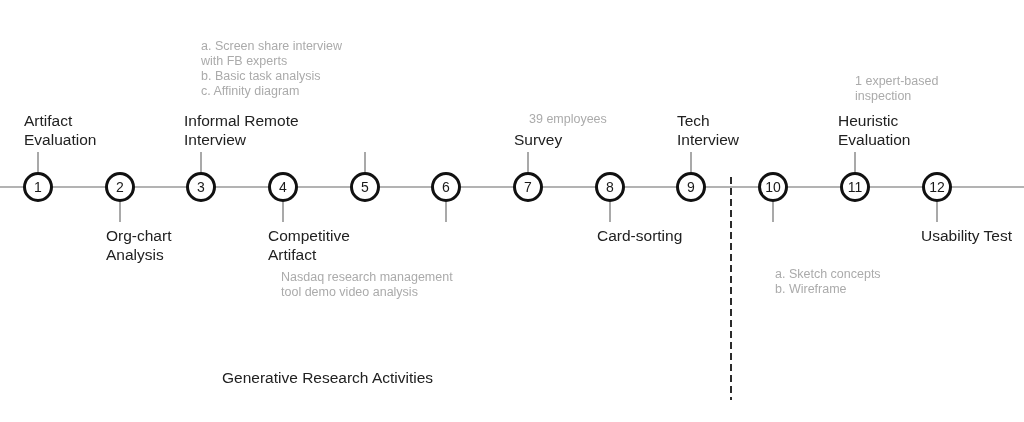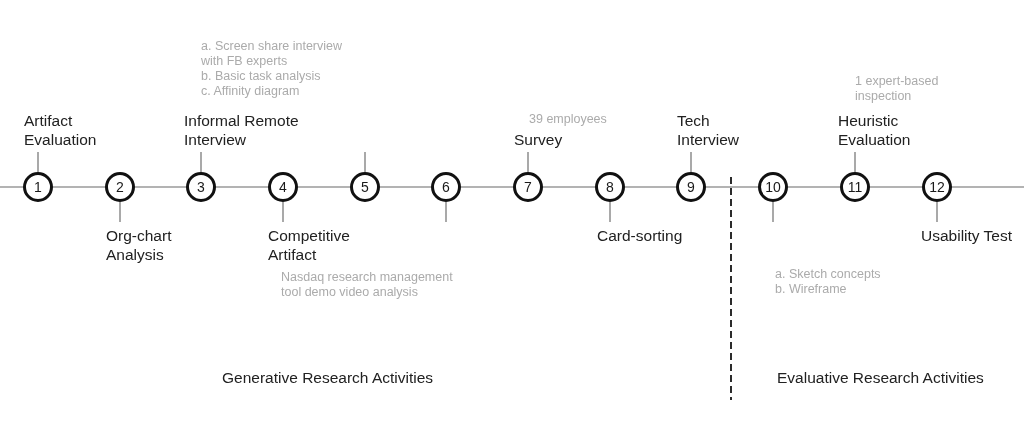--- a/index.html
+++ b/index.html
@@ -152,15 +152,14 @@
   <div class="annot" style="left:855px;top:74px">1 expert-based
 inspection</div>
 
   <div class="stub" style="left:936px;top:202px"></div>
   <div class="circle" style="left:922px">
       <span>12</span>
     </div>
   <div class="label" style="left:921px;top:226px">Usability Test</div>
 
   <div class="section-label" style="left:222px;top:369px">Generative Research Activities</div>
-  <div class="section-label" style="left:777px;top:369px">Evaluative Research Activities</div>
 
 </div>
 
 </body></html>

